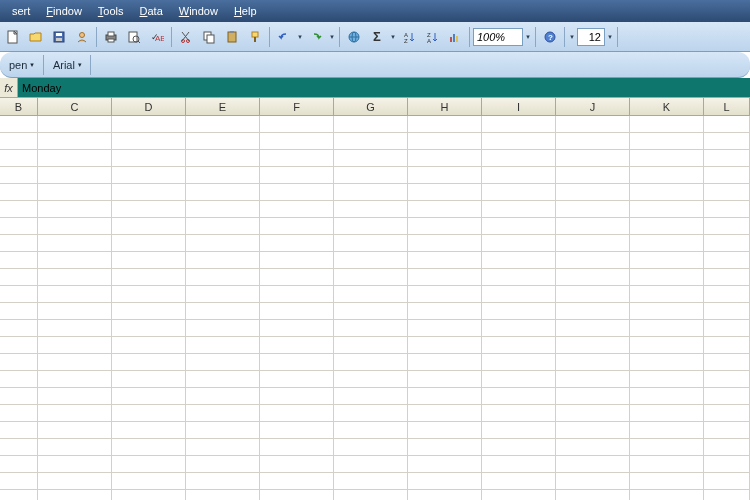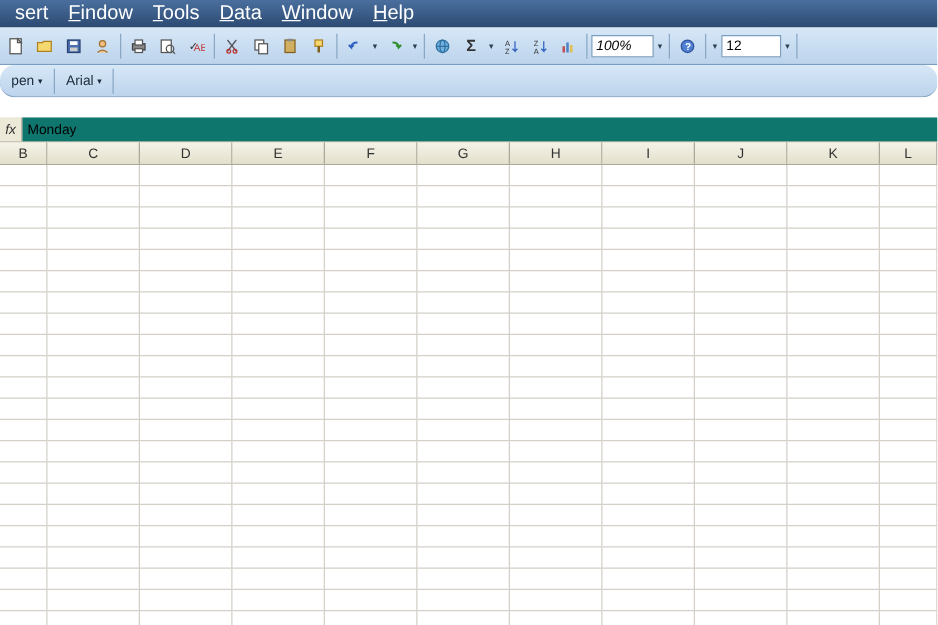--- a/index.html
+++ b/index.html
@@ -6,21 +6,21 @@
   body { width: 750px; height: 500px; overflow: hidden; background: #fff; }
 
   
   .menubar {
     background: linear-gradient(#4a6f9e, #2c4a72);
     height: 22px;
     display: flex;
     align-items: center;
     padding: 0 4px;
     color: #fff;
-    font-size: 16px;
+    font-size: 11px;
   }
   .menubar .menu-item {
     padding: 2px 8px;
     cursor: default;
   }
   .menubar .menu-item u { text-decoration: underline; }
 
   
   .toolbar {
     background: linear-gradient(#d7e7f7, #bcd4ec);
@@ -60,26 +60,26 @@
   }
   .font-box {
     width: 130px; height: 18px;
     background: #fff;
     border: 1px solid #7a9ebf;
     font-size: 11px;
     padding: 1px 4px;
     display: flex; align-items: center;
   }
   .size-box {
-    width: 48px; height: 18px;
+    width: 28px; height: 18px;
     background: #fff;
     border: 1px solid #7a9ebf;
     font-size: 11px;
     padding: 1px 3px;
-    display: flex; align-items: center;
+    display: flex; align-items: center; justify-content: flex-end;
   }
 
   
   .toolbar2 {
     background: linear-gradient(#d7e7f7, #bcd4ec);
     border-bottom: 1px solid #7a9ebf;
     height: 26px;
     display: flex;
     align-items: center;
     padding: 0 2px;
@@ -99,21 +99,20 @@
   .txt-btn .caret { font-size: 7px; margin-left: 3px; }
 
   
   .formula-bar {
     height: 20px;
     background: #ece9d8;
     border-bottom: 1px solid #aca899;
     display: flex;
     align-items: center;
     font-size: 11px;
-    margin-top: 16px;
   }
   .fx-label {
     width: 18px;
     text-align: center;
     font-style: italic;
     color: #333;
     border-right: 1px solid #aca899;
     height: 100%;
     display: flex; align-items: center; justify-content: center;
     background: #ece9d8;

